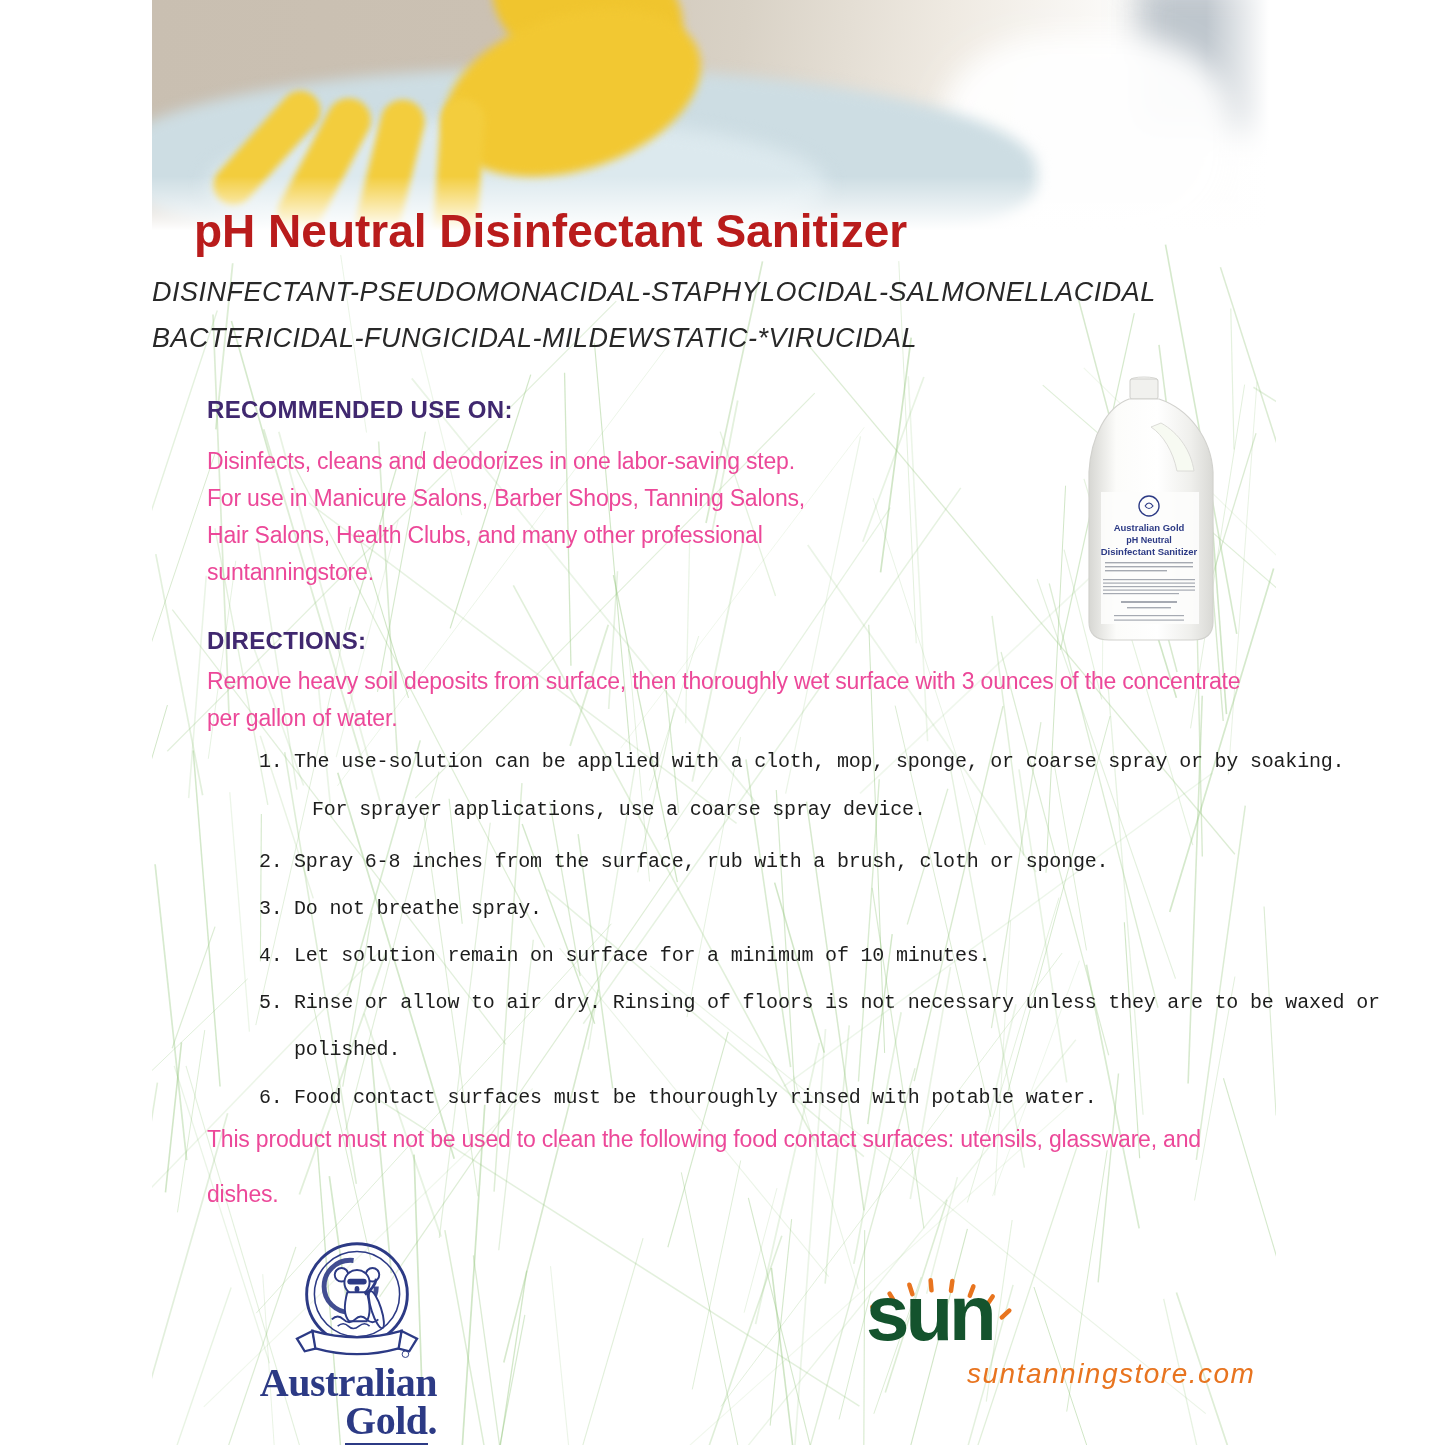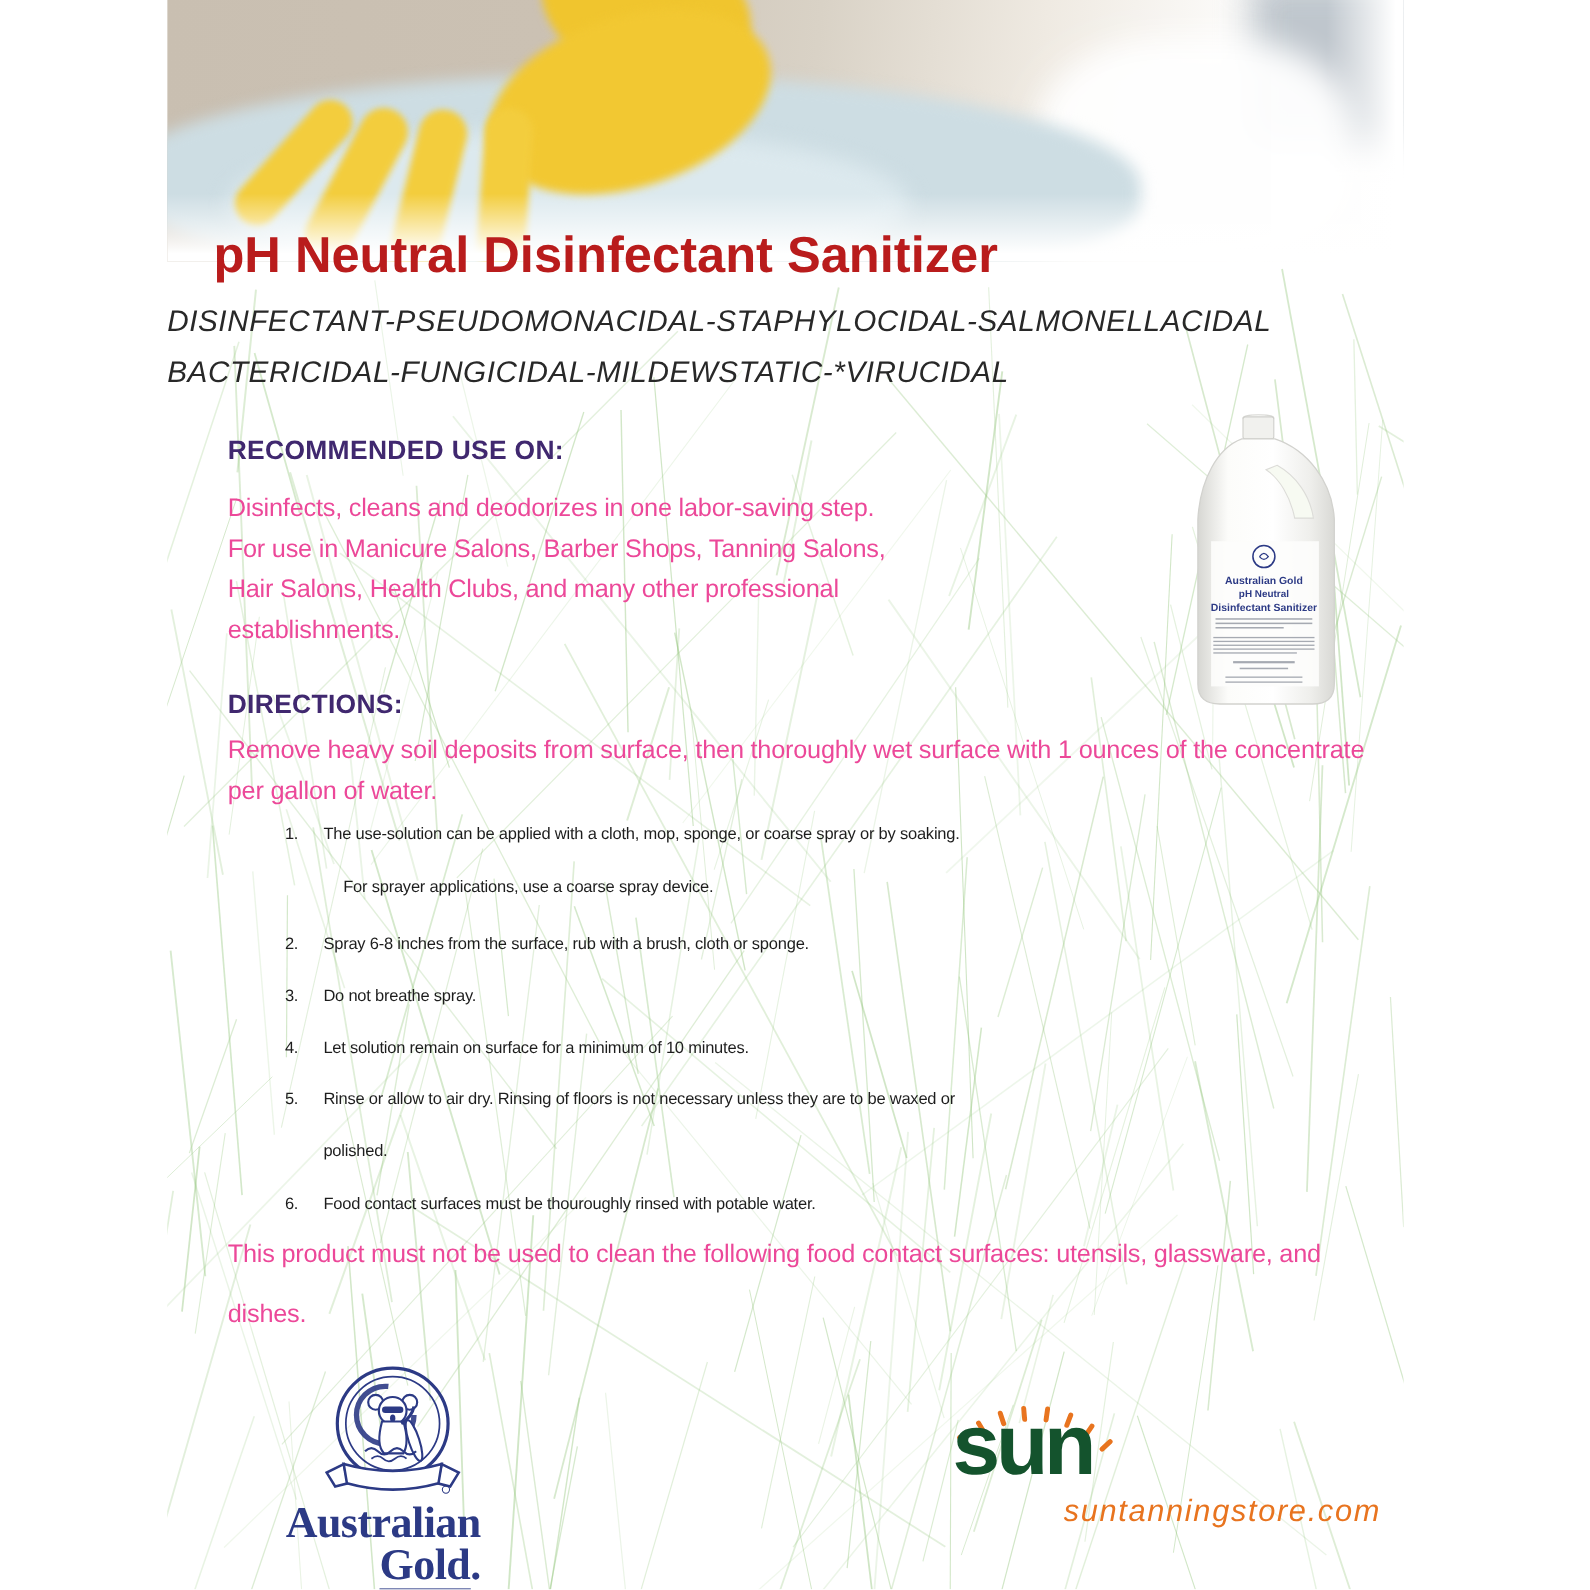--- a/index.html
+++ b/index.html
@@ -35,21 +35,21 @@
   
   .title{position:absolute;left:42px;top:204px;margin:0;font-size:46px;font-weight:bold;
       color:#b91c1c;letter-spacing:0px;white-space:nowrap;z-index:3;}
   .subtitle{position:absolute;left:0;width:100%;text-align:left;font-style:italic;
       font-size:27px;color:#282828;letter-spacing:.5px;white-space:nowrap;z-index:3;}
   .sub1{top:277px;} .sub2{top:323px;}
   .h2{position:absolute;left:55px;font-size:24px;font-weight:bold;color:#40286f;
       letter-spacing:.3px;white-space:nowrap;z-index:3;}
   .rec-h{top:396px;} .dir-h{top:627px;}
   .line{position:absolute;font-size:23px;letter-spacing:-.2px;white-space:nowrap;z-index:3;color:#ec4899;}
-  .step{position:absolute;font-size:15px;letter-spacing:-.2px;white-space:nowrap;z-index:3;color:#1d1d1d;}
+  .step{position:absolute;font-size:20px;letter-spacing:-.2px;white-space:nowrap;z-index:3;color:#1d1d1d;font-family:Liberation Mono, monospace;}
   .step .num{display:inline-block;width:35px;}
 
   
   .grass{position:absolute;left:0;top:235px;z-index:0;}
 
   
   .bottle{position:absolute;left:933px;top:376px;z-index:2;}
 
   
   .ag-logo{position:absolute;left:55px;top:1238px;width:230px;text-align:right;z-index:3;}
@@ -293,24 +293,24 @@
     </div>
 
     <h1 class="title">pH Neutral Disinfectant Sanitizer</h1>
     <div class="subtitle sub1">DISINFECTANT-PSEUDOMONACIDAL-STAPHYLOCIDAL-SALMONELLACIDAL</div>
     <div class="subtitle sub2">BACTERICIDAL-FUNGICIDAL-MILDEWSTATIC-*VIRUCIDAL</div>
 
     <div class="h2 rec-h">RECOMMENDED USE ON:</div>
     <div class="line" style="left:55px;top:448px">Disinfects, cleans and deodorizes in one labor-saving step.</div>
     <div class="line" style="left:55px;top:485px">For use in Manicure Salons, Barber Shops, Tanning Salons,</div>
     <div class="line" style="left:55px;top:522px">Hair Salons, Health Clubs, and many other professional</div>
-    <div class="line" style="left:55px;top:559px">establishments.</div>
+    <div class="line" style="left:55px;top:559px">suntanningstore.</div>
 
     <div class="h2 dir-h">DIRECTIONS:</div>
-    <div class="line" style="left:55px;top:668px">Remove heavy soil deposits from surface, then thoroughly wet surface with 1 ounces of the concentrate</div>
+    <div class="line" style="left:55px;top:668px">Remove heavy soil deposits from surface, then thoroughly wet surface with 3 ounces of the concentrate</div>
     <div class="line" style="left:55px;top:705px">per gallon of water.</div>
 
     <div class="step" style="left:107px;top:750px">
       <span class="num">1.</span><span>The use-solution can be applied with a cloth, mop, sponge, or coarse spray or by soaking.</span>
     </div>
     <div class="step" style="left:160px;top:798px">
       <span>For sprayer applications, use a coarse spray device.</span>
     </div>
     <div class="step" style="left:107px;top:850px">
       <span class="num">2.</span><span>Spray 6-8 inches from the surface, rub with a brush, cloth or sponge.</span>

